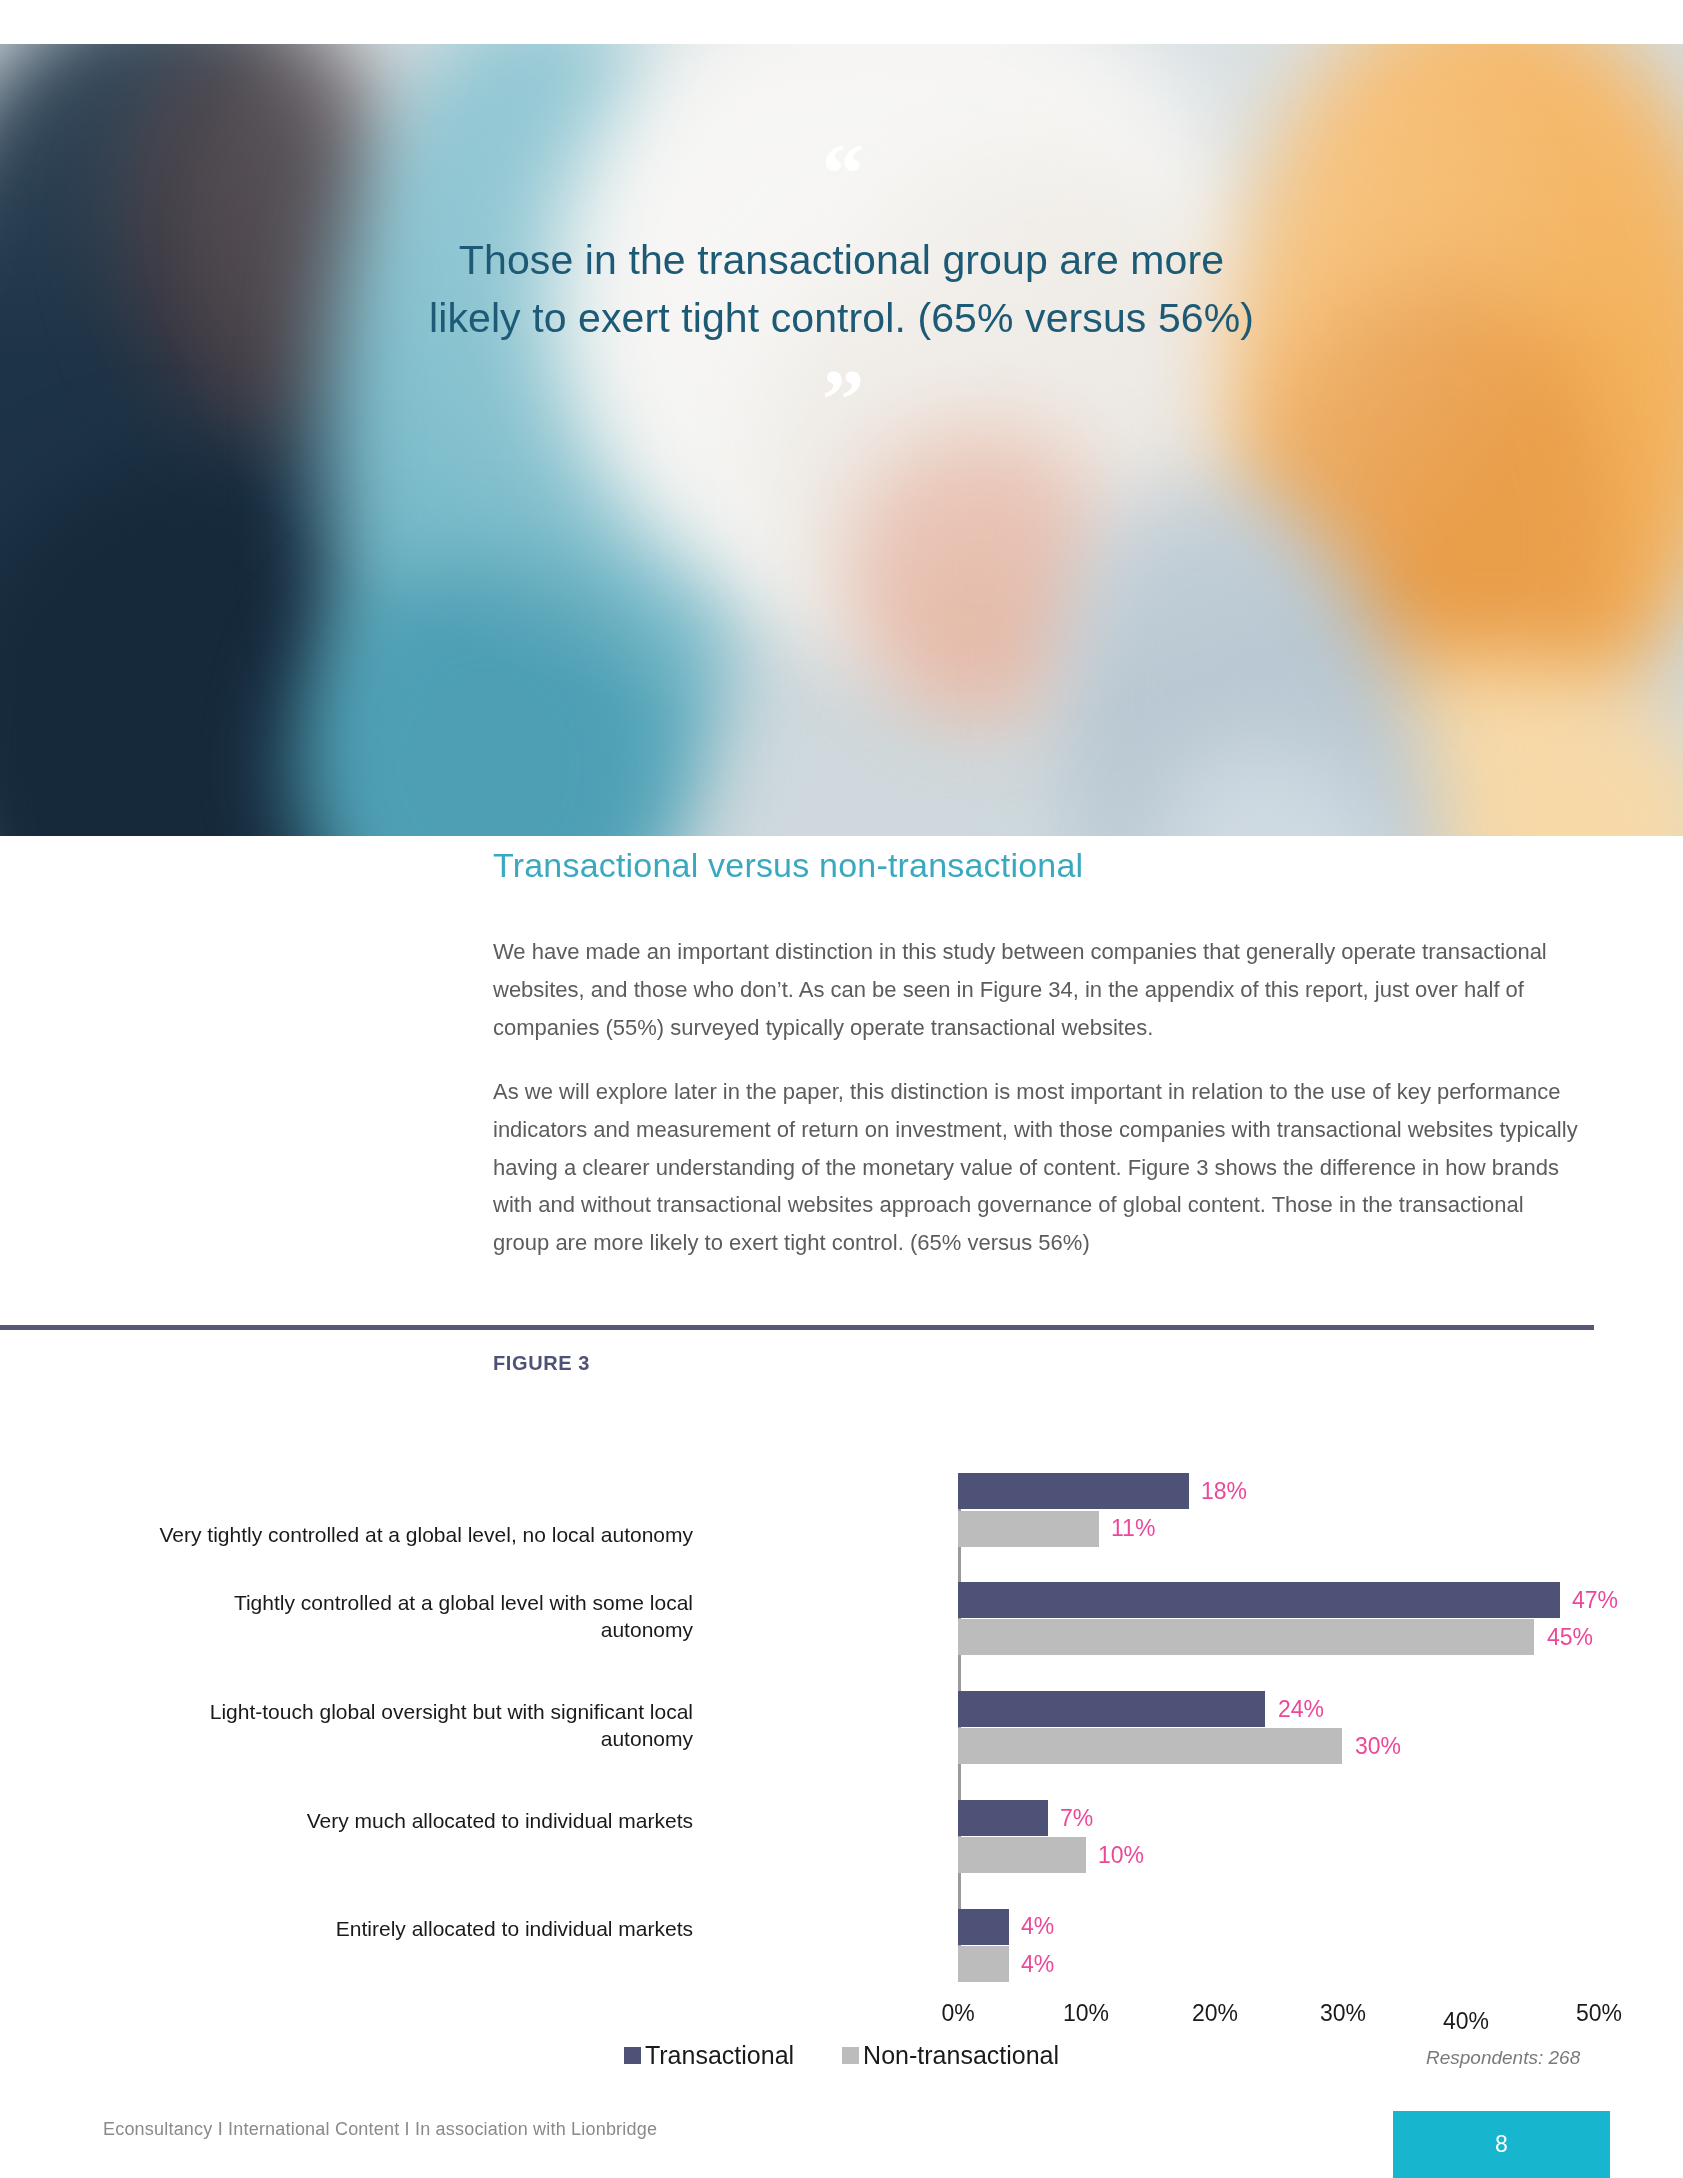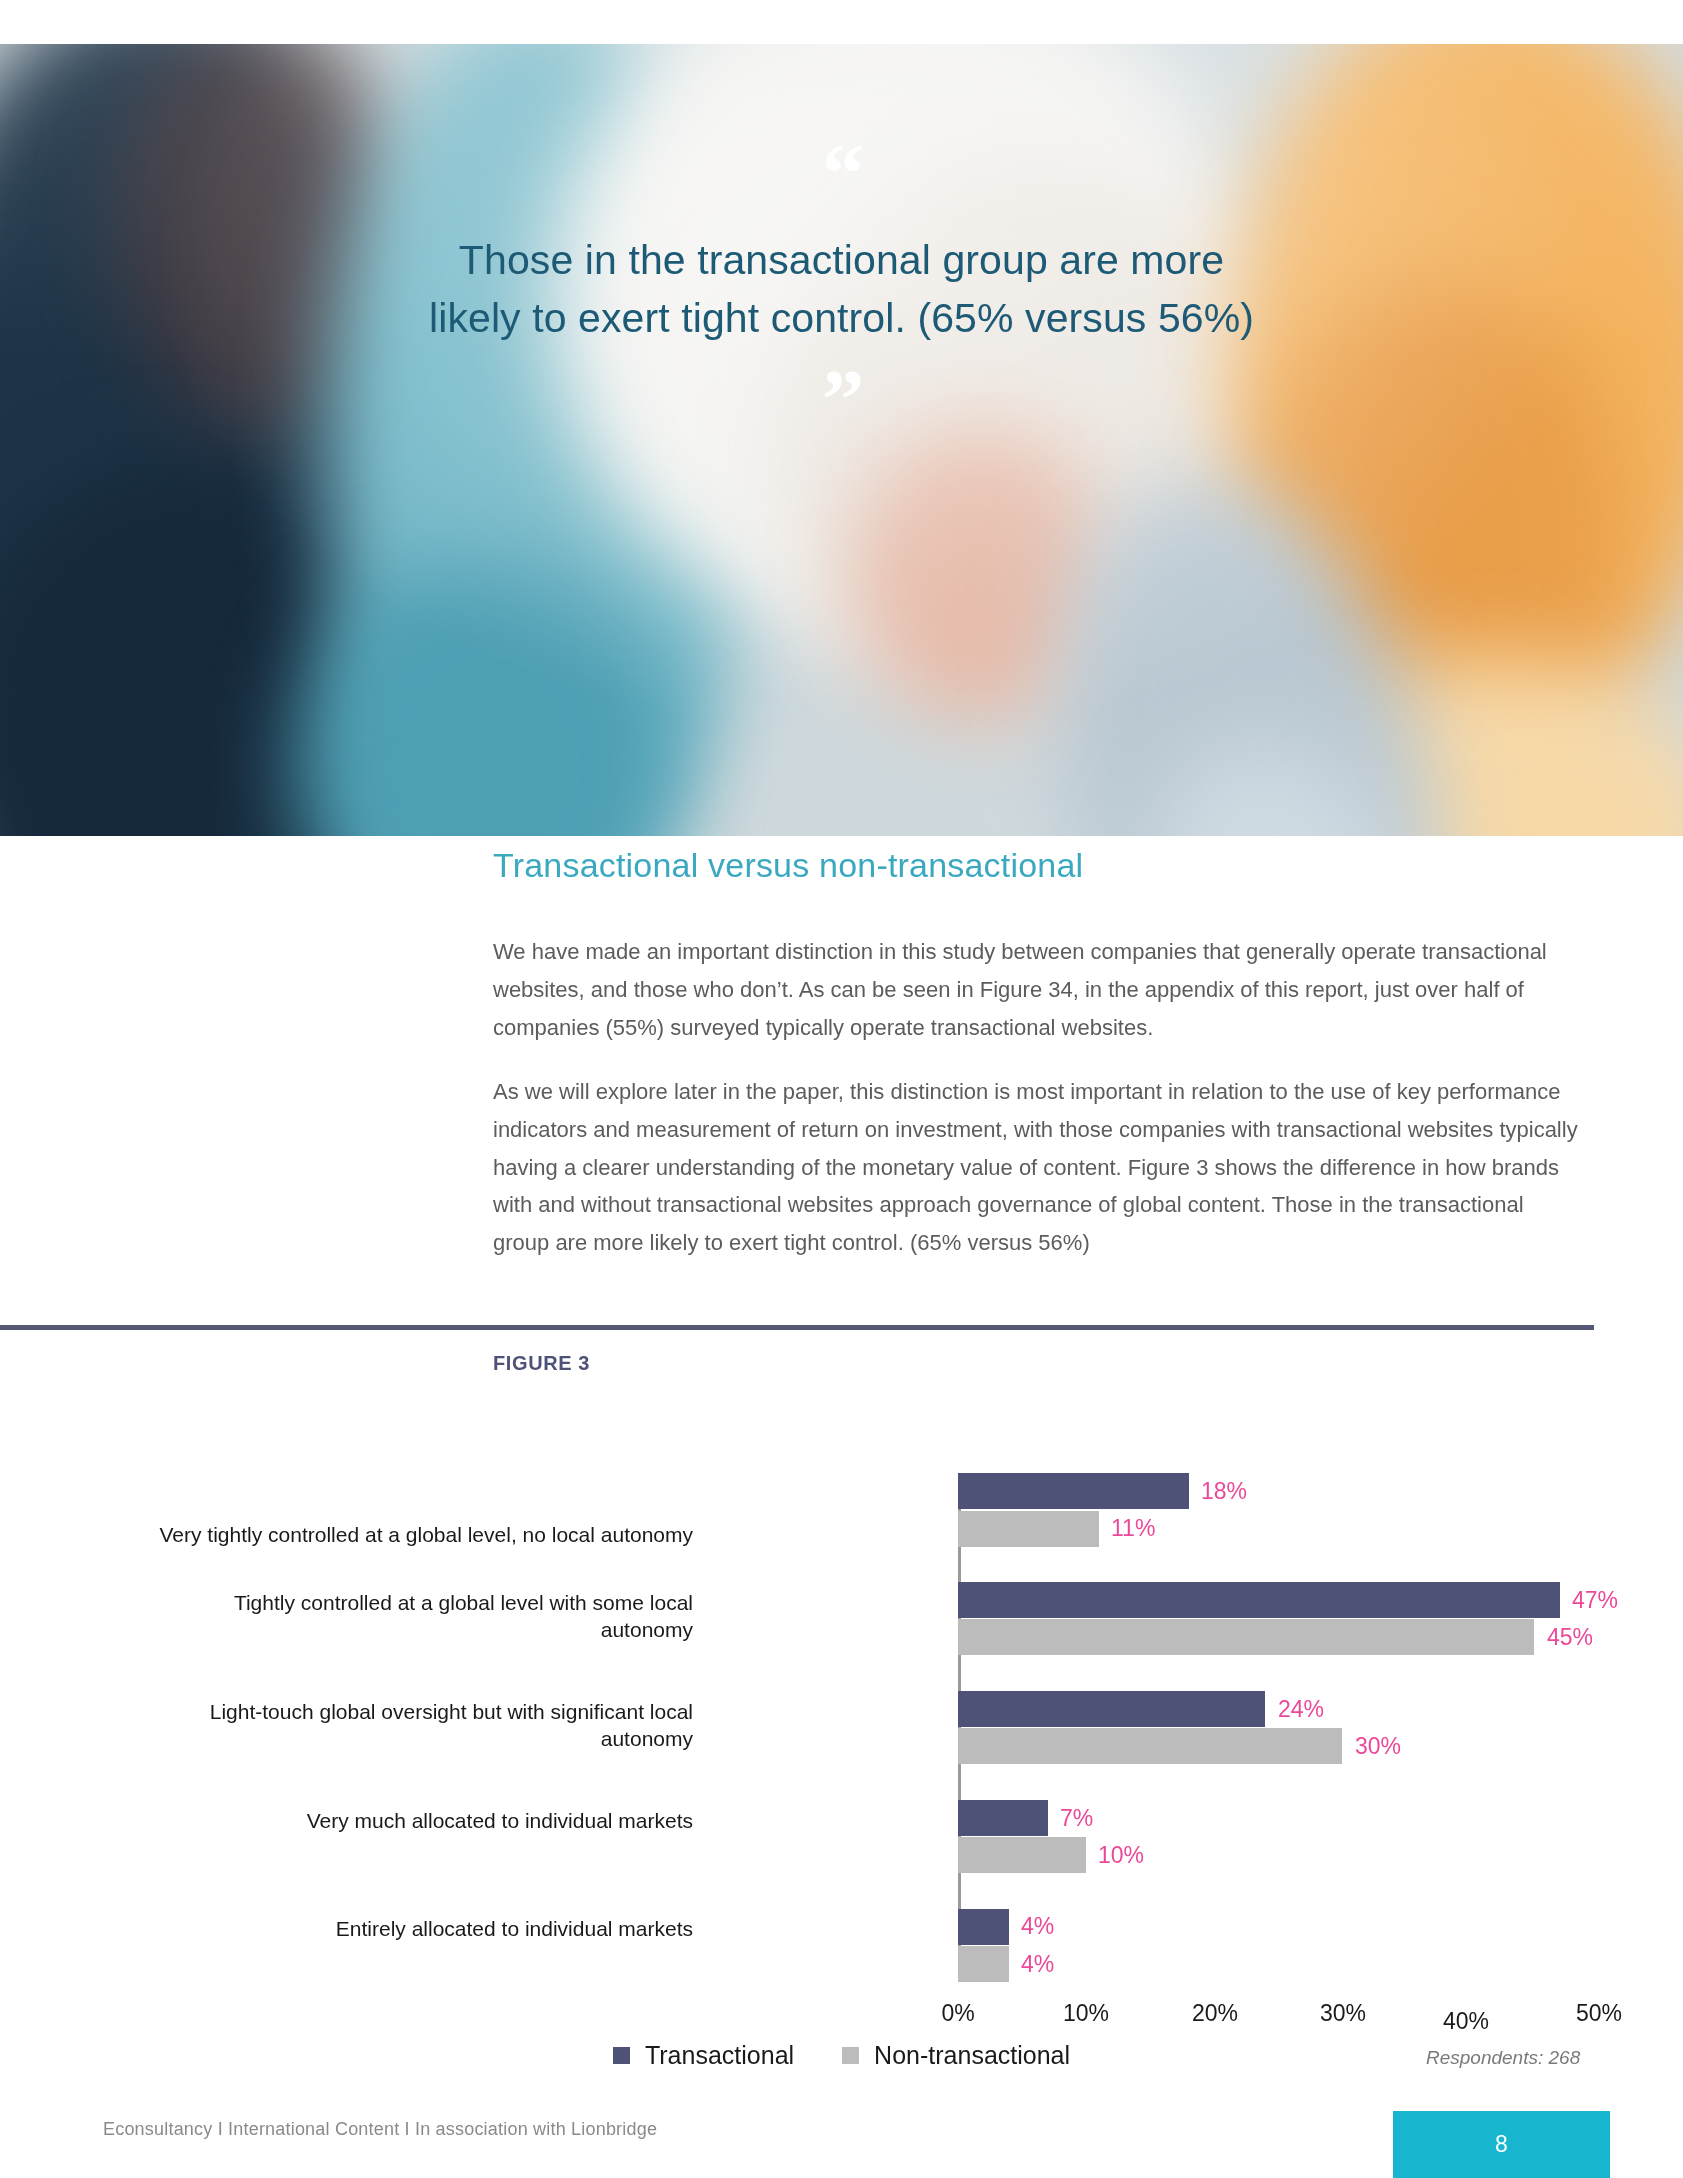--- a/index.html
+++ b/index.html
@@ -101,21 +101,21 @@
   .bar.n { background:#bcbcbc; }
   .bar-val { position:absolute; color:#ec4899; font-size:23px; line-height:1; white-space:nowrap; }
 
   .xticks { position:absolute; left:0; top:535px; width:1683px; height:40px; }
   .xtick { position:absolute; color:#1a1a1a; font-size:23px; transform:translateX(-50%); }
 
   .legend {
     position:absolute; left:0; top:2041px; width:1683px;
     display:flex; justify-content:center; align-items:center; gap:48px;
   }
-  .leg-item { display:flex; align-items:center; gap:15px; color:#1a1a1a; font-size:25px; }
+  .leg-item { display:flex; align-items:center; gap:4px; color:#1a1a1a; font-size:25px; }
   .swatch { width:17px; height:17px; display:inline-block; }
   .swatch.t { background:#4f5277; }
   .swatch.n { background:#bcbcbc; }
 
   .respondents {
     position:absolute; left:1426px; top:2047px;
     color:#7a7a7a; font-size:19px;font-style:italic;
   }
 
   

